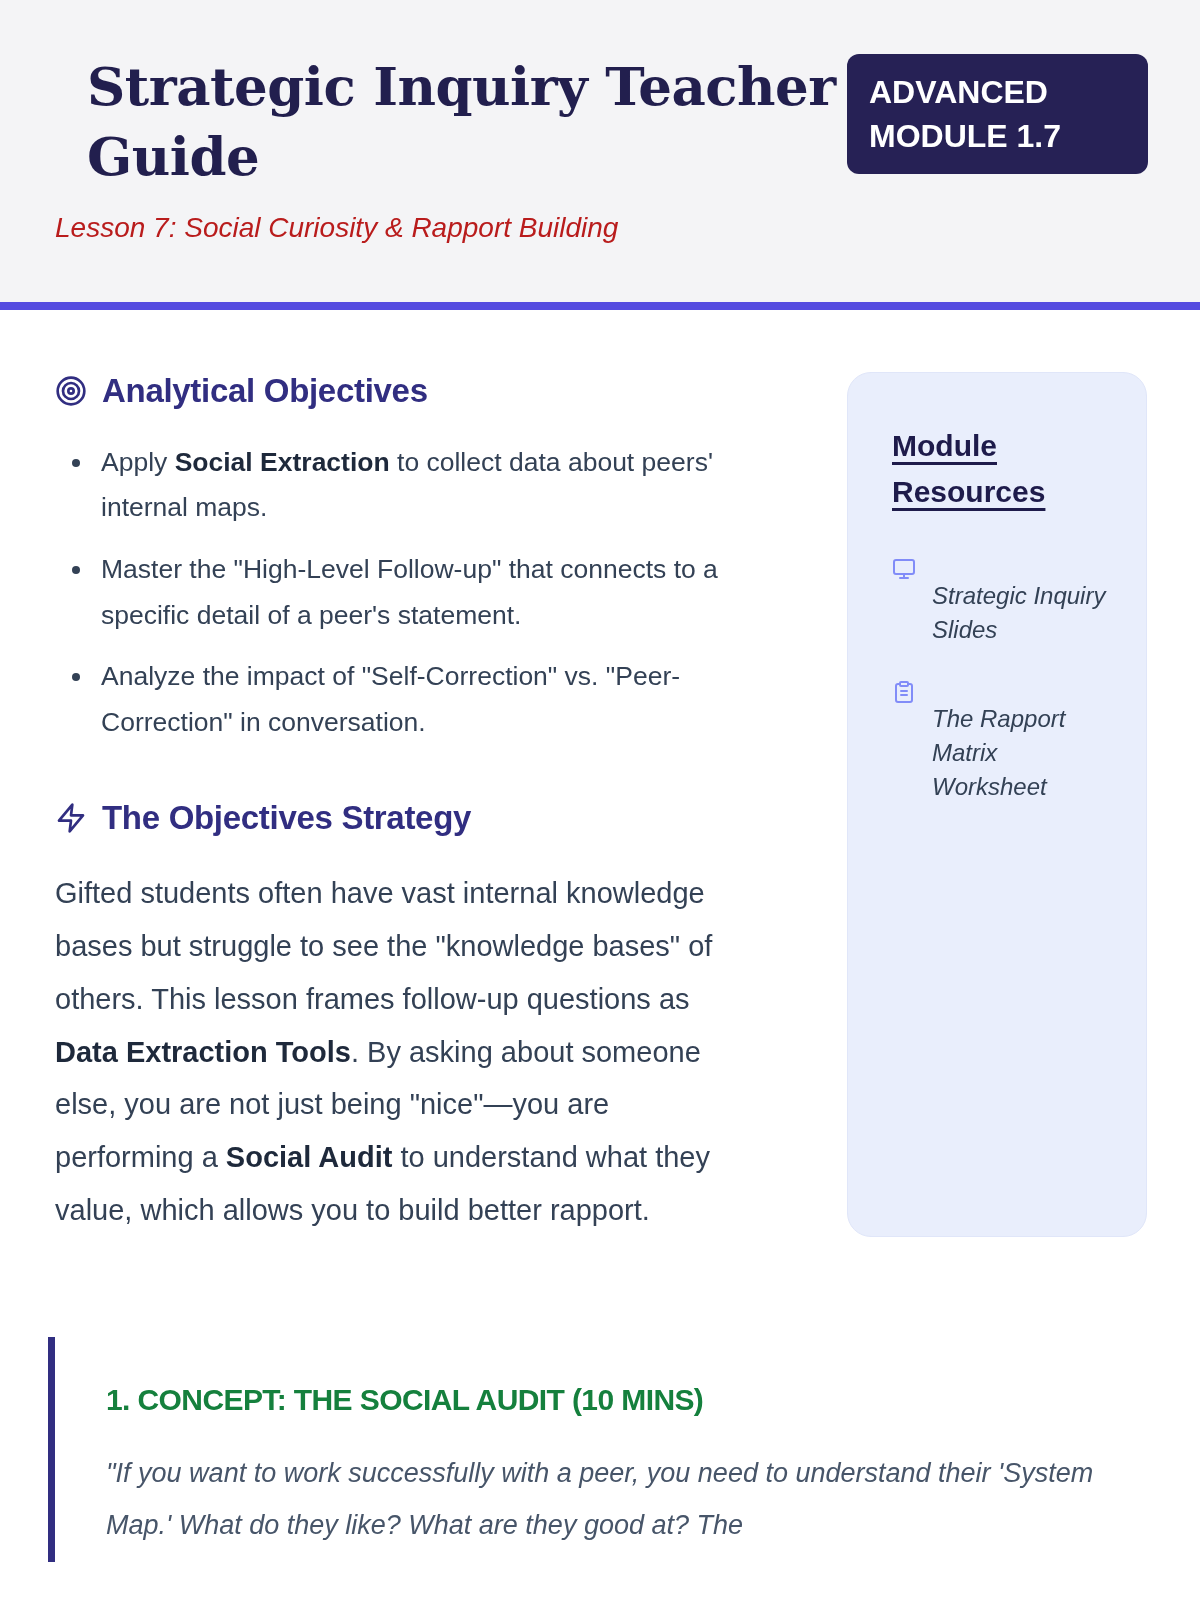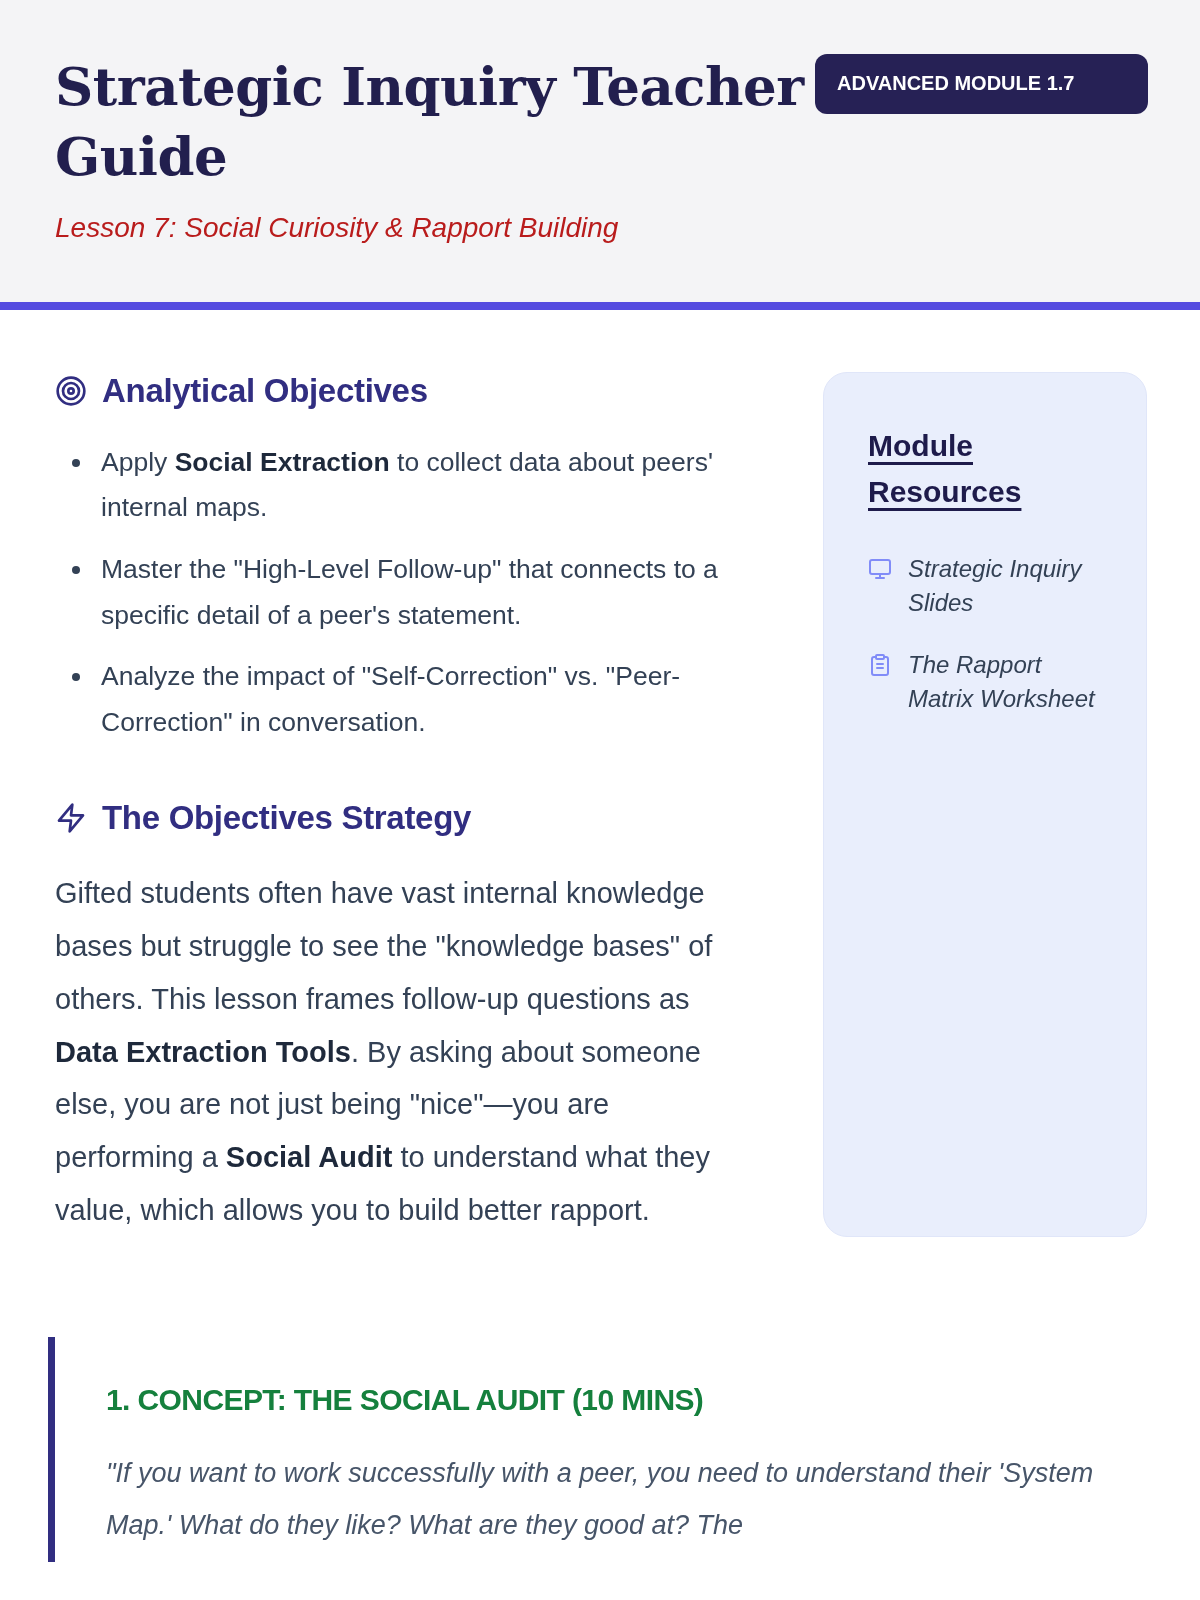--- a/index.html
+++ b/index.html
@@ -22,26 +22,27 @@
     align-items: flex-start;
   }
   .page-title {
     font-family: "DejaVu Serif", "Liberation Serif", serif;
     font-weight: bold;
     font-size: 53px;
     line-height: 1.32;
     color: #221f4e;
     max-width: 760px;
     letter-spacing: -0.5px;
+    margin-left: 32px;
   }
   .module-badge {
     background: #262155;
     color: #ffffff;
     font-weight: bold;
-    font-size: 20px;
+    font-size: 32px;
     line-height: 1.38;
     padding: 16px 22px;
     border-radius: 12px;
     width: 340px;
     margin-top: 2px;
   }
   .page-subtitle {
     margin-top: 20px;
     padding-bottom: 58px;
     font-style: italic;
@@ -78,21 +79,21 @@
   .strategy-section { margin-top: 54px; }
   .strategy-paragraph {
     margin-top: 30px;
     color: #334155;
     font-size: 29px;
     line-height: 1.82;
   }
 
   
   .resources-aside {
-    width: 324px; flex: none;
+    width: 300px; flex: none;
     background: #e9eefc;
     border: 1px solid #e0e6f9;
     border-radius: 24px;
     padding: 50px 40px 40px 44px;
   }
   .resources-heading {
     color: #1e1b4b;
     font-size: 30px;
     font-weight: bold;
     line-height: 1.55;
@@ -102,20 +103,21 @@
     margin-bottom: 36px;
   }
   .resource-item { display: flex; gap: 16px; margin-bottom: 28px; align-items: flex-start; }
   .resource-item .r-icon { flex: none; margin-top: 5px; display: inline-flex; }
   .resource-label {
     font-style: italic;
     color: #334155;
     font-size: 24px;
     line-height: 1.42;
     font-weight: 500;
+    margin-top: 27px;
   }
 
   
   .concept-section {
     margin: 100px 52px 0 48px;
     border-left: 7px solid #312e81;
     padding: 46px 0 10px 51px;
   }
   .concept-heading {
     color: #15803d;

